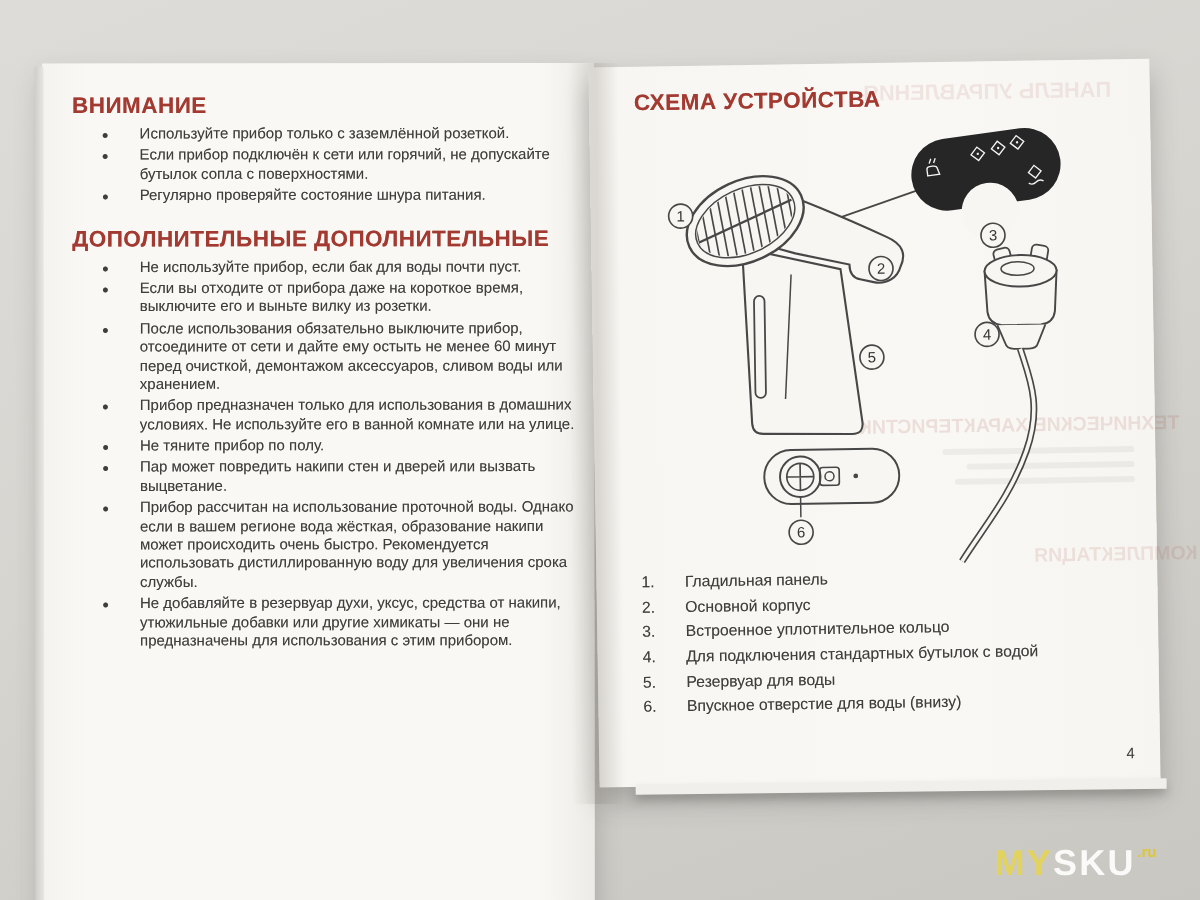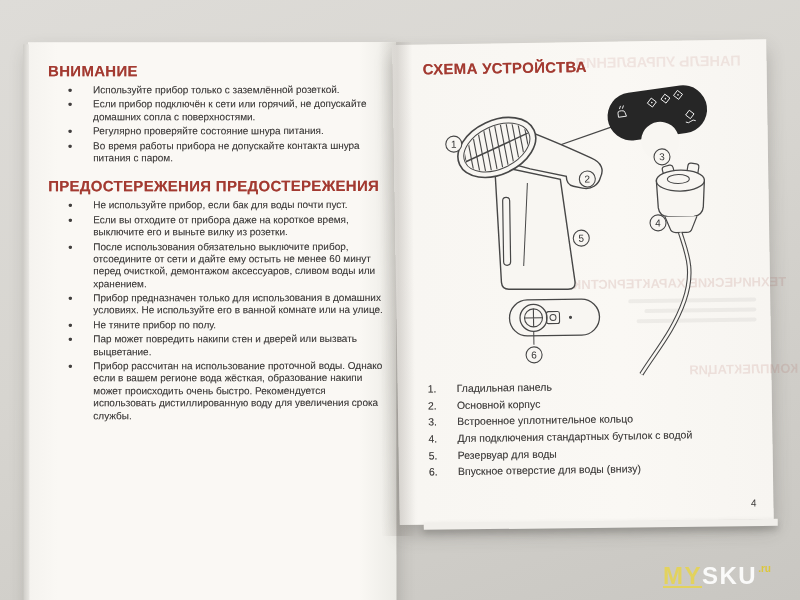--- a/index.html
+++ b/index.html
@@ -42,53 +42,53 @@
   .parts{position:absolute;left:30px;top:338px;list-style:none;margin:0;padding:0;
     font-size:10.5px;line-height:1.25;color:#403e3d;text-shadow:0 0 .4px rgba(64,62,61,.45);}
   .parts li{margin-bottom:3.5px;}
   .parts .num{display:inline-block;width:29px;}
   .bleed{position:absolute;transform:scaleX(-1);font-weight:bold;white-space:nowrap;pointer-events:none;}
   .bleed-top{top:13px;left:183px;font-size:14.5px;color:rgba(160,58,48,0.10);}
   .bleed-mid{top:235px;left:168px;font-size:13px;color:rgba(150,55,48,0.13);}
   .bleed-low{top:322px;left:292px;font-size:13px;color:rgba(158,58,48,0.12);}
   .bleed-line{position:absolute;height:4px;background:rgba(90,88,85,0.07);border-radius:2px;pointer-events:none;}
   .watermark{position:absolute;left:663px;top:564px;font-weight:bold;font-size:24px;letter-spacing:1.5px;line-height:1;}
-  .wm-1{color:rgba(230,212,76,0.85);text-decoration:underline;}
+  .wm-1{color:rgba(230,212,76,0.85);}
   .wm-2{color:rgba(255,255,255,0.9);}
   .wm-suffix{font-size:10px;color:rgba(222,198,46,0.9);position:relative;top:-12px;left:1px;letter-spacing:0;text-align:center;}
   svg text.lbl{font-family:"Liberation Sans",sans-serif;font-size:10px;fill:#353535;}
   svg .ln{stroke:#474747;fill:none;}
   svg .fillpg{fill:#f8f6f2;}
 </style>
 </head>
 <body>
 
 <div class="booklet">
 
   <div class="page page-left">
     <div class="lp-content">
       <div class="section">
         <div class="sec-heading">ВНИМАНИЕ</div>
         <ul class="bullets">
           <li>Используйте прибор только с заземлённой розеткой.</li>
-          <li>Если прибор подключён к сети или горячий, не допускайте домашних сопла с поверхностями.</li>
+          <li>Если прибор подключён к сети или горячий, не допускайте бутылок сопла с поверхностями.</li>
           <li>Регулярно проверяйте состояние шнура питания.</li>
-          <li>Во время работы прибора не допускайте контакта шнура питания с паром.</li>
         </ul>
       </div>
       <div class="section">
-        <div class="sec-heading">ПРЕДОСТЕРЕЖЕНИЯ ПРЕДОСТЕРЕЖЕНИЯ</div>
+        <div class="sec-heading">ДОПОЛНИТЕЛЬНЫЕ ДОПОЛНИТЕЛЬНЫЕ</div>
         <ul class="bullets">
           <li>Не используйте прибор, если бак для воды почти пуст.</li>
           <li>Если вы отходите от прибора даже на короткое время, выключите его и выньте вилку из розетки.</li>
           <li>После использования обязательно выключите прибор, отсоедините от сети и дайте ему остыть не менее 60 минут перед очисткой, демонтажом аксессуаров, сливом воды или хранением.</li>
           <li>Прибор предназначен только для использования в домашних условиях. Не используйте его в ванной комнате или на улице.</li>
           <li>Не тяните прибор по полу.</li>
           <li>Пар может повредить накипи стен и дверей или вызвать выцветание.</li>
           <li>Прибор рассчитан на использование проточной воды. Однако если в вашем регионе вода жёсткая, образование накипи может происходить очень быстро. Рекомендуется использовать дистиллированную воду для увеличения срока службы.</li>
+          <li>Не добавляйте в резервуар духи, уксус, средства от накипи, утюжильные добавки или другие химикаты — они не предназначены для использования с этим прибором.</li>
         </ul>
       </div>
     </div>
     <div class="page-num pn-left">3</div>
   </div>
 
   <div class="page page-right">
     <div class="bleed bleed-top">ПАНЕЛЬ УПРАВЛЕНИЯ</div>
     <div class="bleed bleed-mid">ТЕХНИЧЕСКИЕ ХАРАКТЕРИСТИКИ</div>
     <div class="bleed bleed-low">КОМПЛЕКТАЦИЯ</div>

